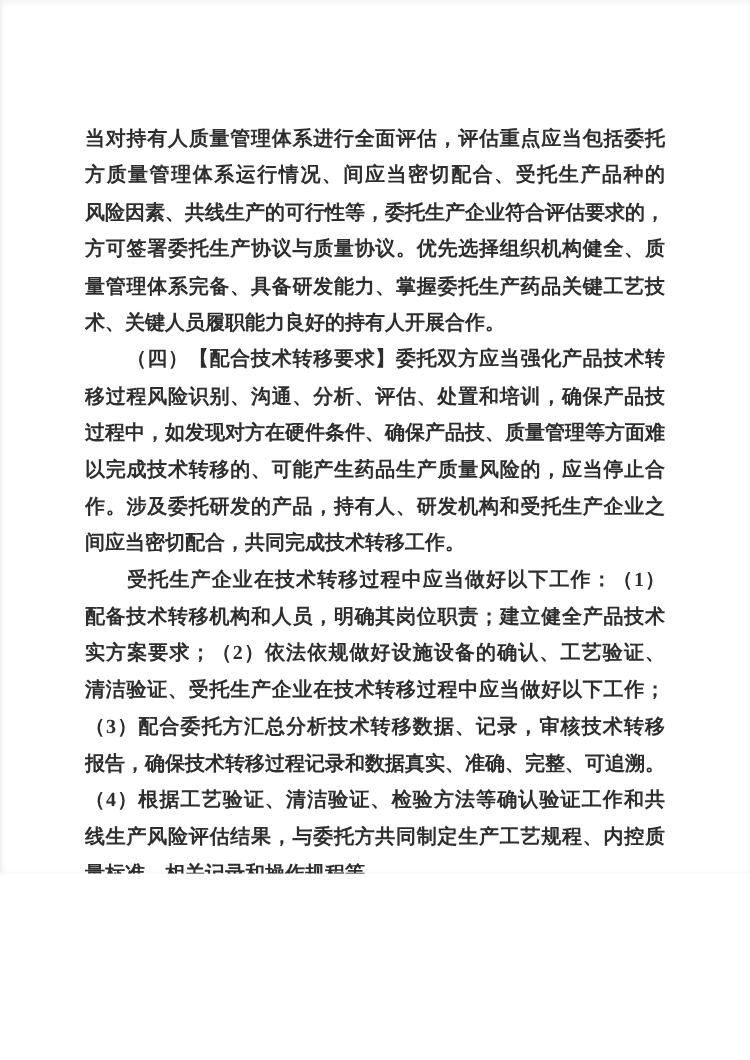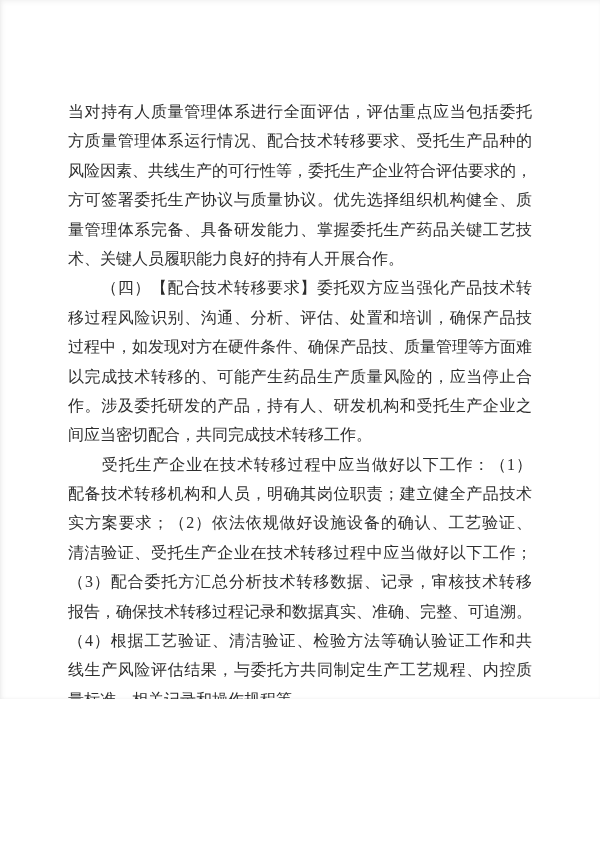--- a/index.html
+++ b/index.html
@@ -8,20 +8,21 @@
     background: #ffffff;
   }
   .page {
     position: relative;
     width: 600px;
     height: 699px;
     background: #ffffff;
     font-family: "Liberation Serif", "DejaVu Serif", serif;
     color: #2e2e2e;
     overflow: hidden;
+    font-weight: bold;
   }
   
   .page::before {
     content: "";
     position: absolute;
     inset: 0;
     box-shadow: inset 2px 2px 5px rgba(0,0,0,0.05), inset 1px -1px 3px rgba(0,0,0,0.03);
     pointer-events: none;
   }
   .textblock {
@@ -45,21 +46,21 @@
     text-align-last: left;
   }
 </style>
 </head>
 <body>
 
 <div class="page">
   <div class="textblock">
 
     <div class="line">当对持有人质量管理体系进行全面评估，评估重点应当包括委托</div>
-    <div class="line">方质量管理体系运行情况、配合技术转移要求、受托生产品种的</div>
+    <div class="line">方质量管理体系运行情况、间应当密切配合、受托生产品种的</div>
     <div class="line">风险因素、共线生产的可行性等，委托生产企业符合评估要求的，</div>
     <div class="line">方可签署委托生产协议与质量协议。优先选择组织机构健全、质</div>
     <div class="line">量管理体系完备、具备研发能力、掌握委托生产药品关键工艺技</div>
     <div class="line end">术、关键人员履职能力良好的持有人开展合作。</div>
 
     <div class="line">　　（四）【配合技术转移要求】委托双方应当强化产品技术转</div>
     <div class="line">移过程风险识别、沟通、分析、评估、处置和培训，确保产品技</div>
     <div class="line">过程中，如发现对方在硬件条件、确保产品技、质量管理等方面难</div>
     <div class="line">以完成技术转移的、可能产生药品生产质量风险的，应当停止合</div>
     <div class="line">作。涉及委托研发的产品，持有人、研发机构和受托生产企业之</div>

